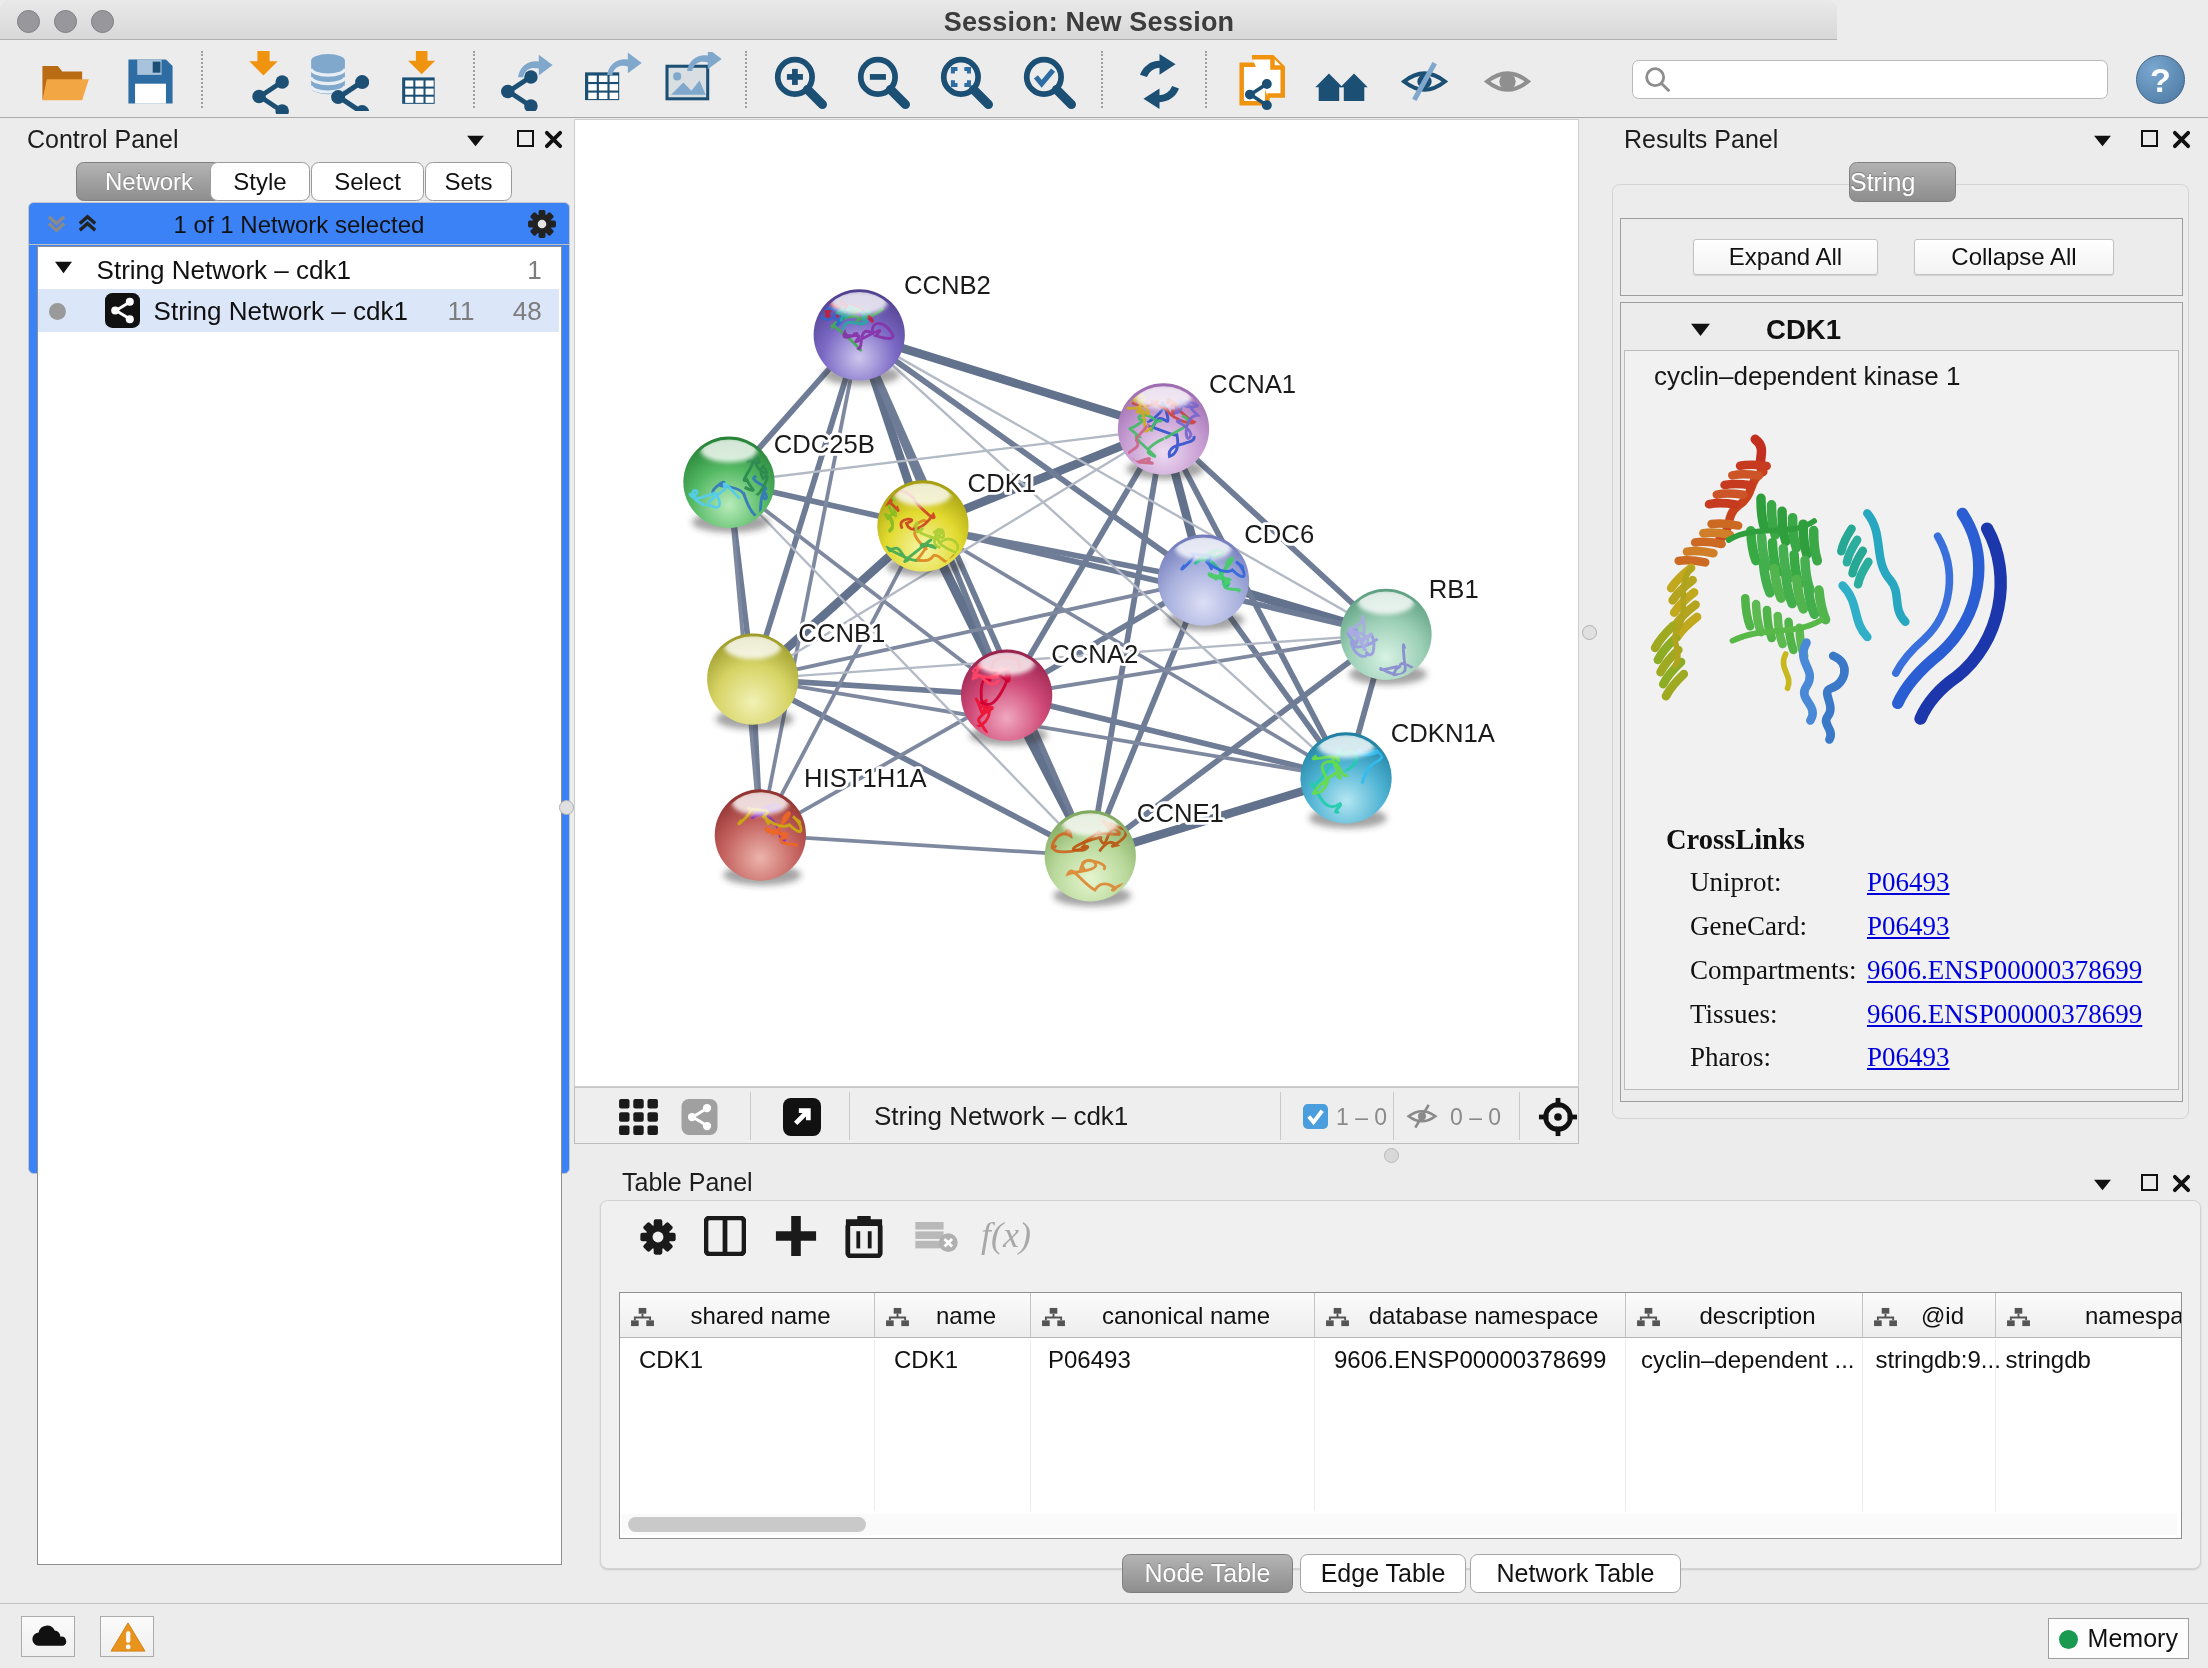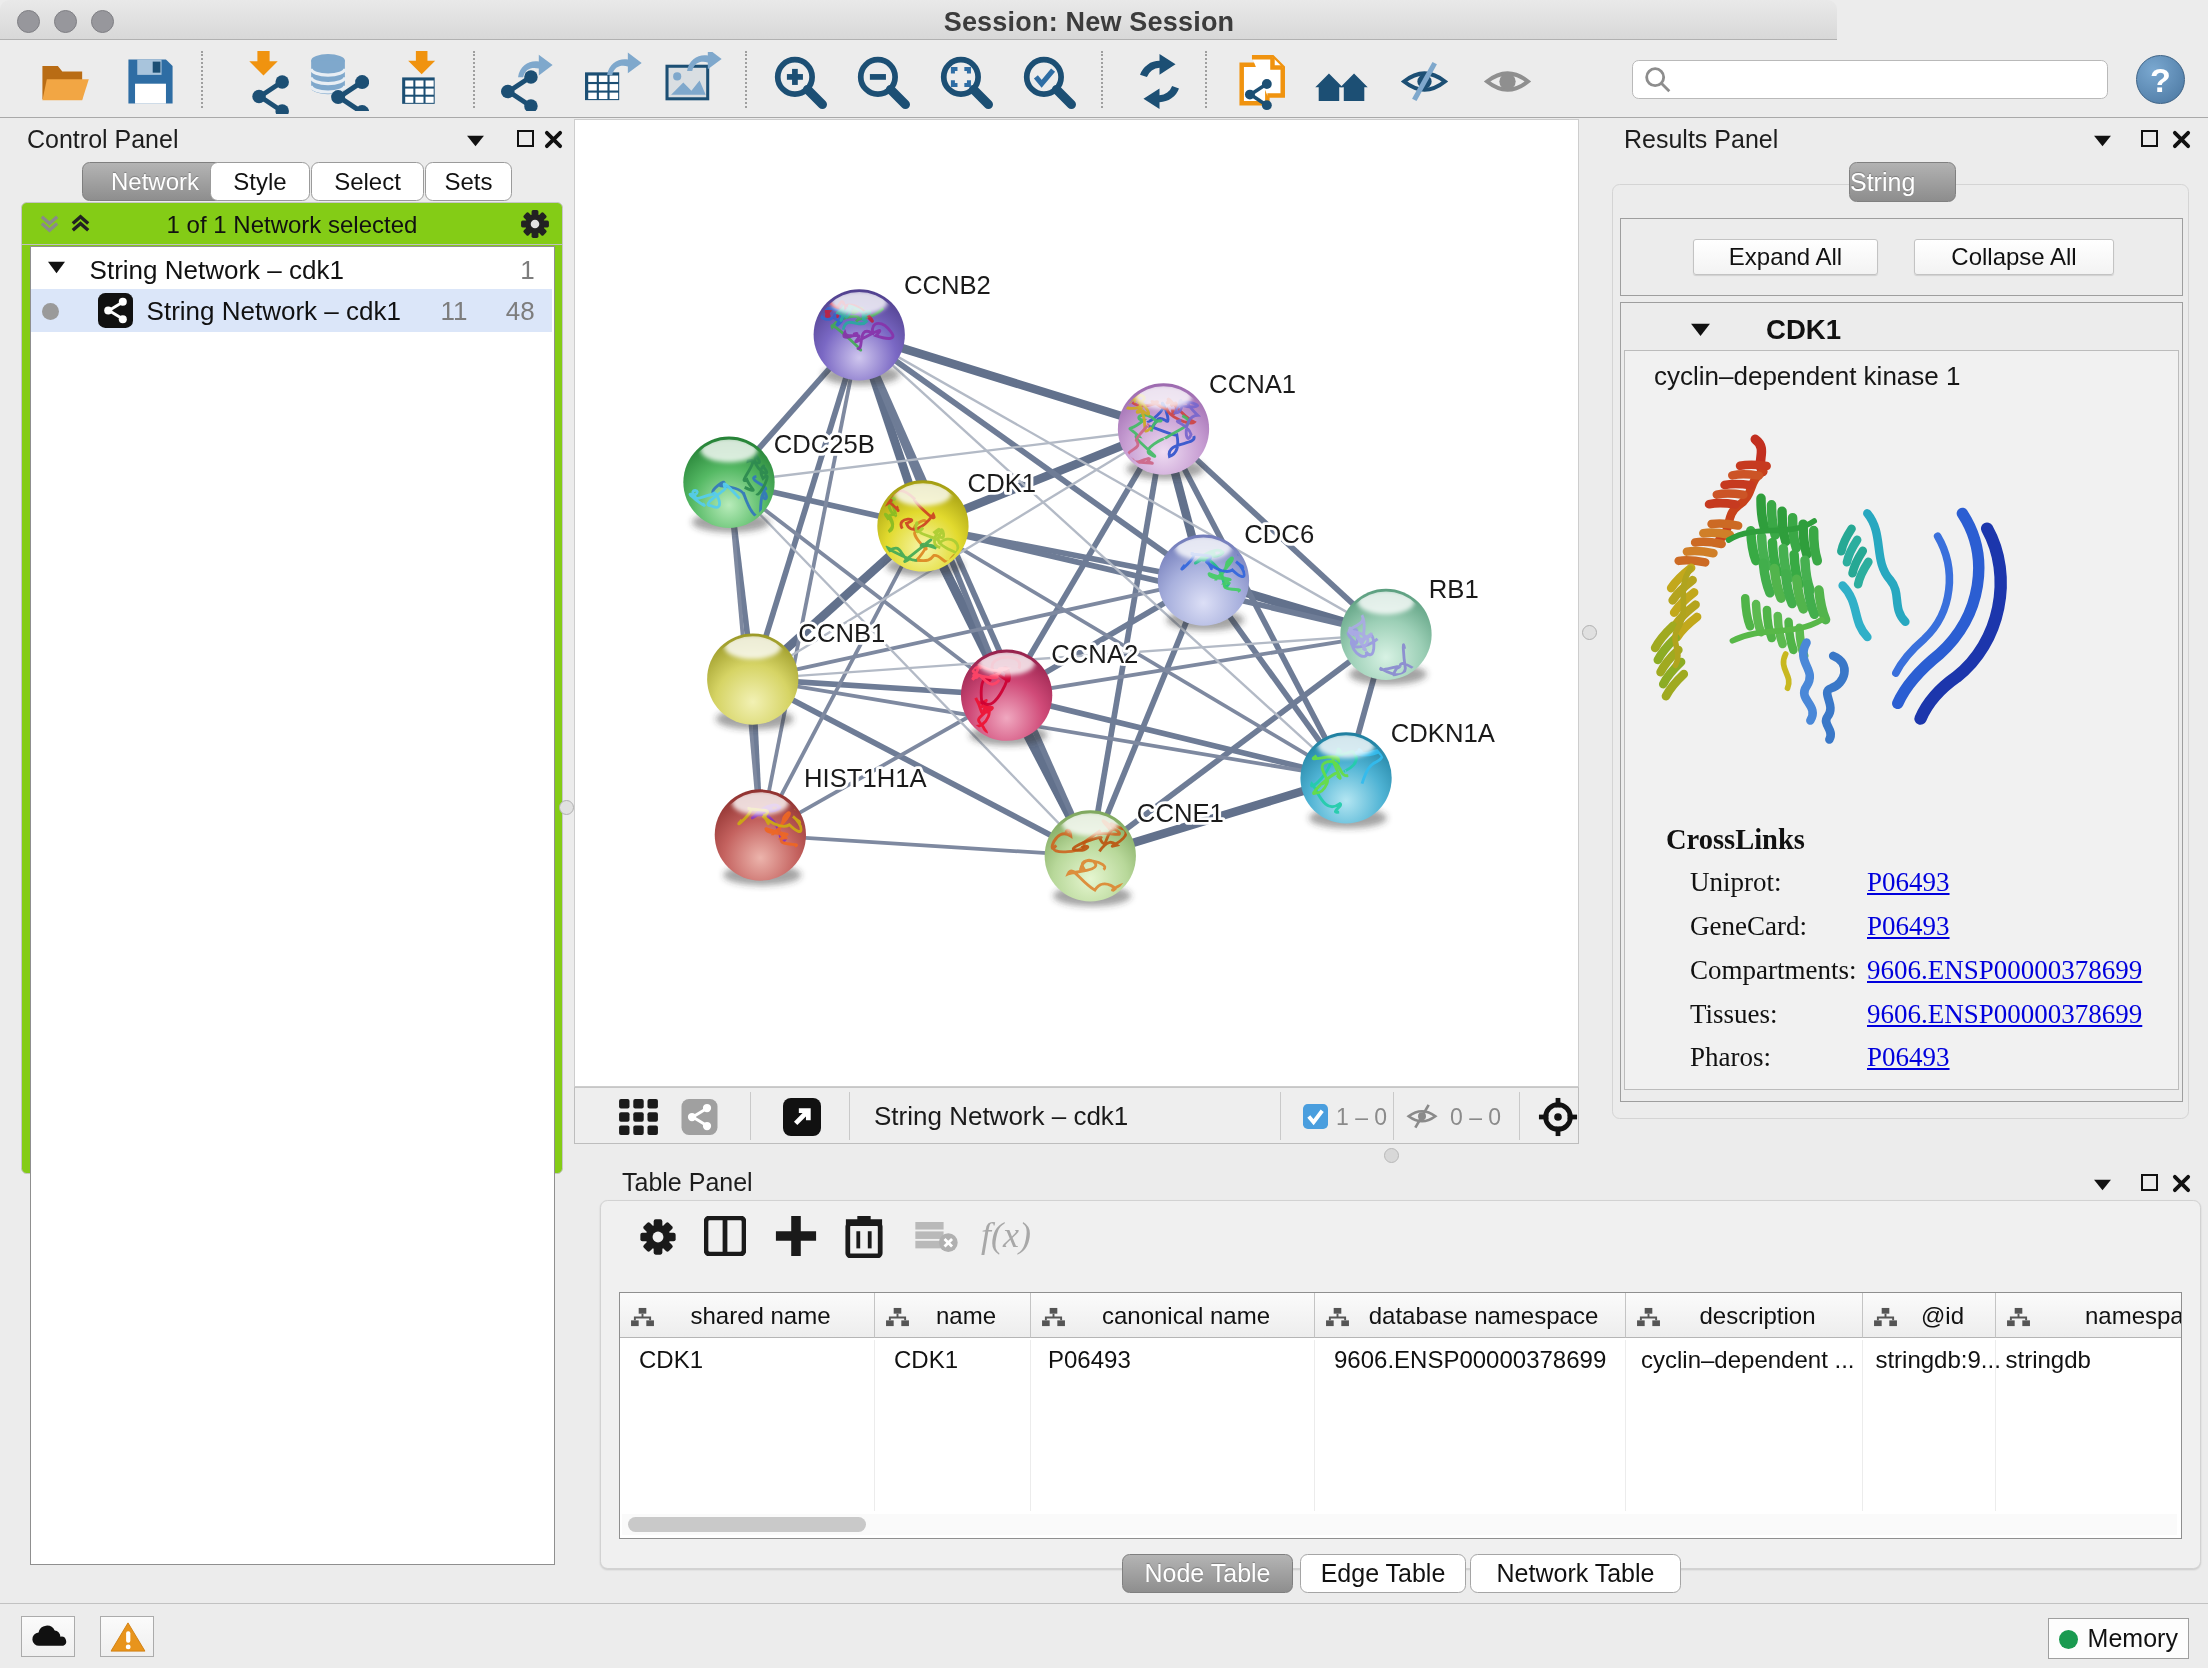--- a/index.html
+++ b/index.html
@@ -15,22 +15,22 @@
  border-bottom:1px solid #a9a9a9}
 .tsep{position:absolute;top:9.5px;height:57px;width:0;
  border-left:2.9px dotted #9f9f9f}
 #searchbox{position:absolute;left:1632px;top:19px;width:476px;height:39px;background:#fff;
  border:1px solid #b9b9b9;border-radius:6.7px}
 .panel-title{font-size:25px;color:#1d1d1d}
 .tab{position:absolute;top:162px;height:39px;border:1px solid #9b9b9b;background:#fff;
  text-align:center;font-size:24px;color:#111;line-height:37px;border-radius:7.6px 7.6px 7.6px 7.6px}
 .tabsel{background:linear-gradient(#b4b4b4,#8e8e8e);color:#fff;border-color:#7f7f7f;
  text-shadow:0 -1px 1px rgba(0,0,0,.25)}
-#cp-sub{position:absolute;left:21px;top:202px;width:542px;height:972px;
- background:#84cc16;border:1px solid #c6c6c6;border-radius:5.7px}
+#cp-sub{position:absolute;left:28px;top:202px;width:542px;height:972px;
+ background:#3b82f6;border:1px solid #c6c6c6;border-radius:5.7px}
 #cp-list{position:absolute;left:7.6px;top:43px;width:525px;height:1319px;background:#fff;
  border:1.9px solid #8f8f8f}
 #netbar{position:absolute;left:574px;top:1087px;width:1005px;height:57px;background:#eeeeee;
  border:1px solid #bdbdbd;border-top:1px solid #c6c6c6}
 .nbsep{position:absolute;top:3.8px;height:48px;width:0;border-left:1.9px solid #c9c9c9}
 .rbtn{position:absolute;height:36px;background:linear-gradient(#ffffff,#f3f3f3);
  border:1px solid #c3c3c3;border-radius:3px;text-align:center;font-size:24px;color:#111;
  line-height:34px;box-shadow:0 1px 1px rgba(0,0,0,.12)}
 .serif{font-family:"Liberation Serif",serif}
 .lnk{color:#0000dd;text-decoration:underline}
@@ -236,21 +236,21 @@
     <div style="position:absolute;left:2136px;top:14.3px;width:49px;height:49px;border-radius:50%;background:radial-gradient(circle at 35% 30%,#7aa8d0,#49759f);border:1px solid #3c6286;color:#fff;font-size:34px;font-weight:700;text-align:center;line-height:49px">?</div>
   </div>
 <div class="abs panel-title" style="left:27px;top:125px">Control Panel</div>
 <svg class="abs" style="left:465px;top:133px" width="21" height="15" viewBox="0 0 22 16">
     <path d="M2 3 L20 3 L11 14 Z" fill="#111"></path>
   </svg>
 <div class="abs" style="left:517px;top:130px;width:17px;height:17px;border:2.4px solid #111"></div>
 <svg class="abs" style="left:544px;top:130px" width="19" height="19" viewBox="0 0 20 20">
     <path d="M3 3 L17 17 M17 3 L3 17" stroke="#111" stroke-width="4" stroke-linecap="round"></path>
   </svg>
-<div class="tab tabsel" style="left:82px;width:146px">Network</div>
+<div class="tab tabsel" style="left:76px;width:146px">Network</div>
 <div class="tab" style="left:210px;width:100px">Style</div>
 <div class="tab" style="left:311px;width:113px">Select</div>
 <div class="tab" style="left:425px;width:87px">Sets</div>
 <div id="cp-sub">
     <div class="abs" style="left:0;top:0;width:540px;height:42px;border-bottom:1px solid #c0c0c0"></div>
     <svg class="abs" style="left:15px;top:8.6px" width="25" height="25" viewBox="0 0 26 26">
       <g fill="none" stroke="#8a8a8a" stroke-width="3.5">
         <path d="M5 5 L13 12 L21 5"></path>
         <path d="M5 12 L13 19 L21 12"></path>
       </g>

